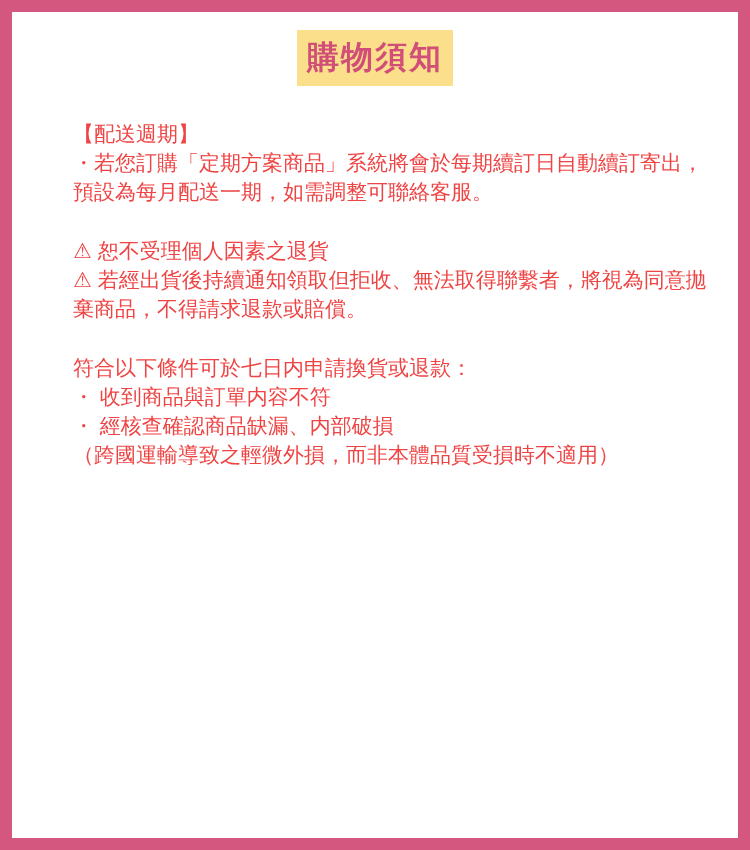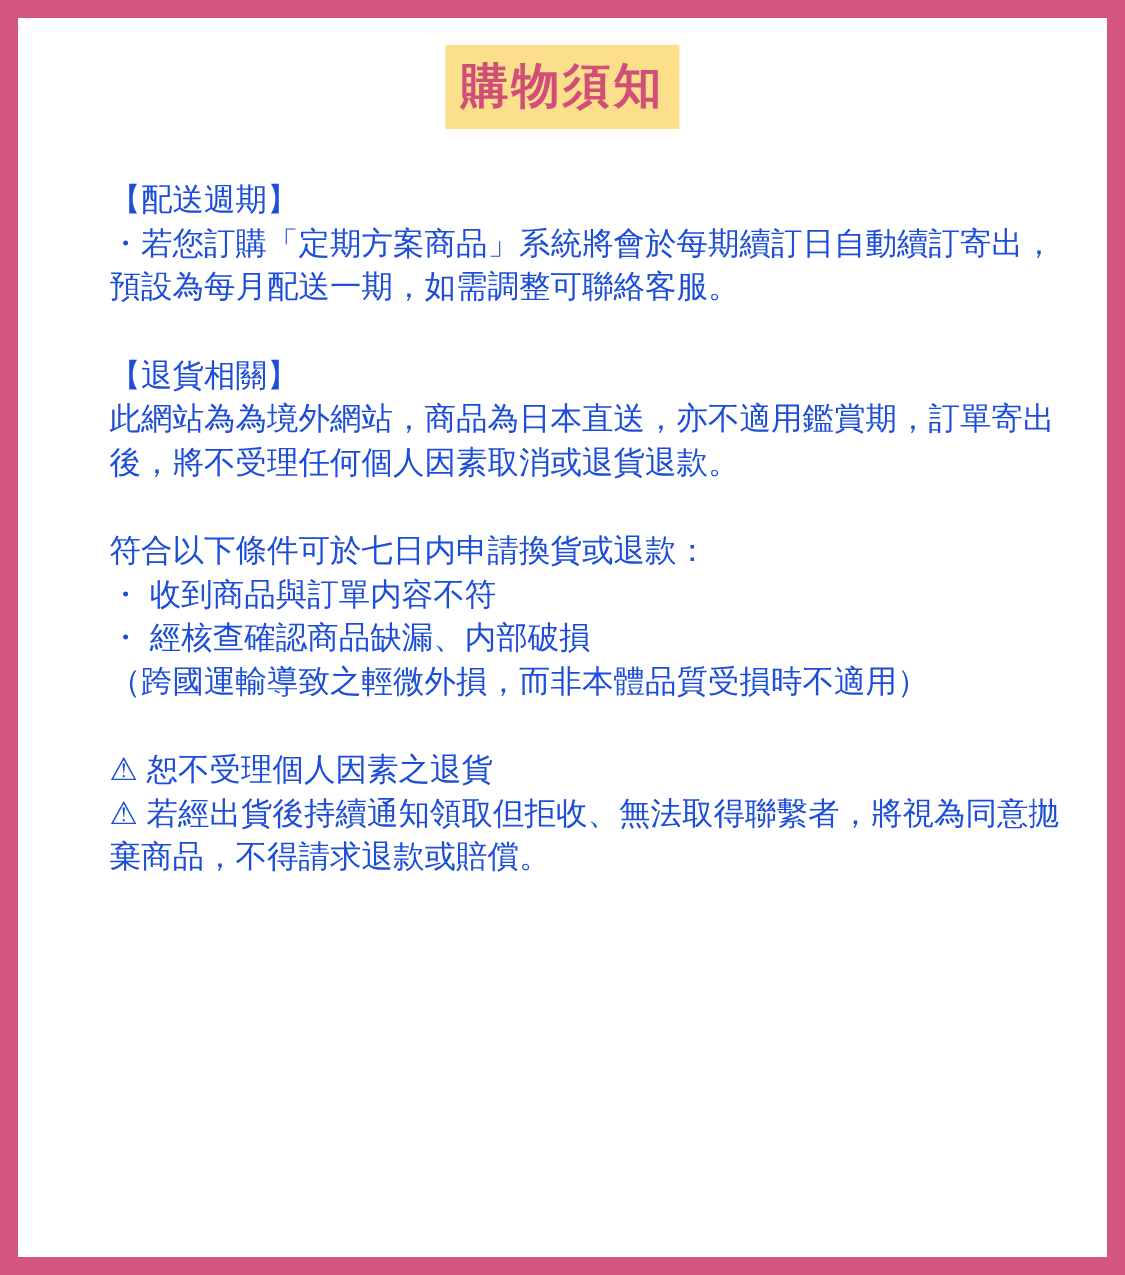--- a/index.html
+++ b/index.html
@@ -32,43 +32,40 @@
     letter-spacing: 2px;
     white-space: nowrap;
   }
   .content {
     margin: 33px 28px 0 61px;
   }
   .para {
     white-space: pre-line;
     font-size: 21px;
     line-height: 29px;
-    color: #1d4ed8;
+    color: #ef4444;
     margin: 0 0 30px 0;
     text-align: left;
   }
   .para:last-child {
     margin-bottom: 0;
   }
 </style>
 </head>
 <body>
 
 <div class="page">
   <div class="banner">
     <div class="banner-title">購物須知</div>
   </div>
   <div class="content">
     <div class="para">【配送週期】
 ・若您訂購「定期方案商品」系統將會於每期續訂日自動續訂寄出，
 預設為每月配送一期，如需調整可聯絡客服。</div>
-    <div class="para">【退貨相關】
-此網站為為境外網站，商品為日本直送，亦不適用鑑賞期，訂單寄出
-後，將不受理任何個人因素取消或退貨退款。</div>
+    <div class="para">⚠ 恕不受理個人因素之退貨
+⚠ 若經出貨後持續通知領取但拒收、無法取得聯繫者，將視為同意拋
+棄商品，不得請求退款或賠償。</div>
     <div class="para">符合以下條件可於七日内申請換貨或退款：
 ・ 收到商品與訂單内容不符
 ・ 經核查確認商品缺漏、内部破損
 （跨國運輸導致之輕微外損，而非本體品質受損時不適用）</div>
-    <div class="para">⚠ 恕不受理個人因素之退貨
-⚠ 若經出貨後持續通知領取但拒收、無法取得聯繫者，將視為同意拋
-棄商品，不得請求退款或賠償。</div>
   </div>
 </div>
 
 </body></html>

